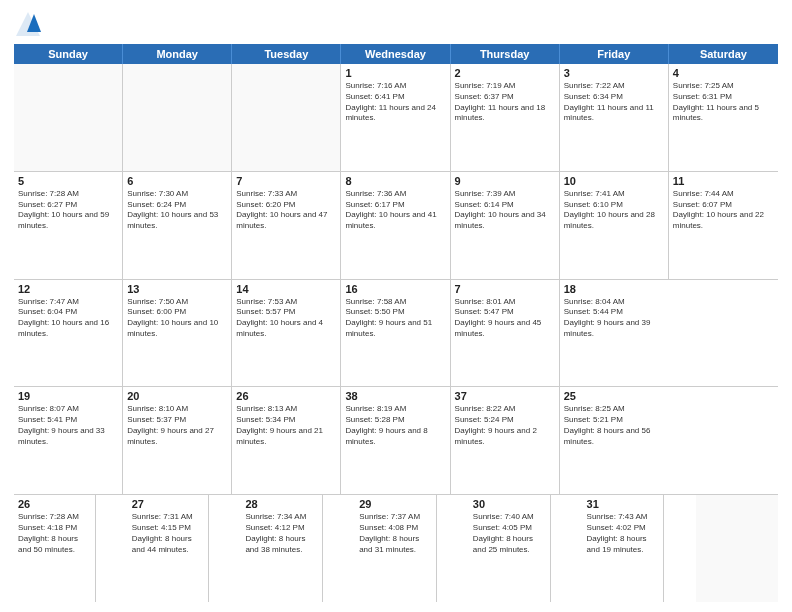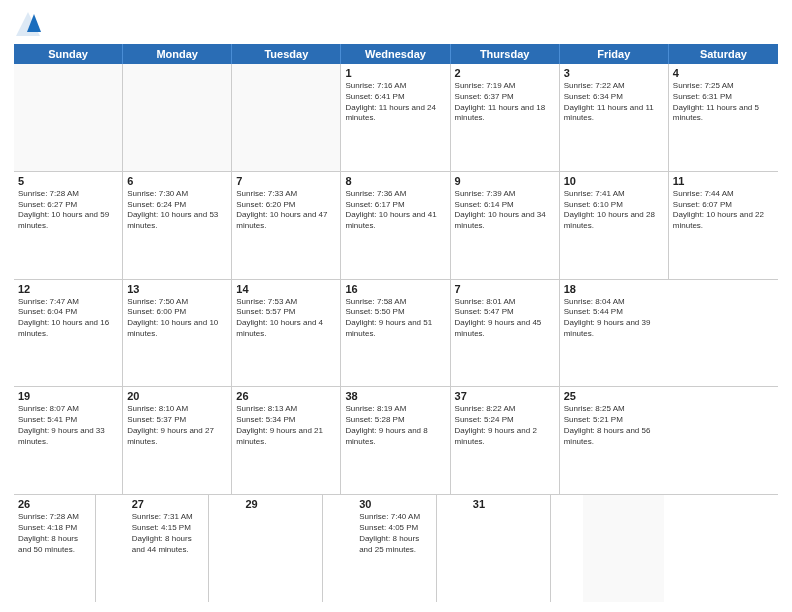--- a/index.html
+++ b/index.html
@@ -243,26 +243,32 @@
         <div class="cal-row">
           <div class="cal-cell">
             <div class="day-num">26</div>
             <div class="cell-info">Sunrise: 7:28 AM<br>Sunset: 4:18 PM<br>Daylight: 8 hours and 50 minutes.</div>
           </div>
           <div class="cal-cell">
             <div class="day-num">27</div>
             <div class="cell-info">Sunrise: 7:31 AM<br>Sunset: 4:15 PM<br>Daylight: 8 hours and 44 minutes.</div>
           </div>
           <div class="cal-cell">
+            <div class="day-num">28</div>
+            <div class="cell-info">Sunrise: 7:34 AM<br>Sunset: 4:12 PM<br>Daylight: 8 hours and 38 minutes.</div>
+          </div>
+          <div class="cal-cell">
             <div class="day-num">29</div>
+            <div class="cell-info">Sunrise: 7:37 AM<br>Sunset: 4:08 PM<br>Daylight: 8 hours and 31 minutes.</div>
           </div>
           <div class="cal-cell">
             <div class="day-num">30</div>
             <div class="cell-info">Sunrise: 7:40 AM<br>Sunset: 4:05 PM<br>Daylight: 8 hours and 25 minutes.</div>
           </div>
           <div class="cal-cell">
             <div class="day-num">31</div>
+            <div class="cell-info">Sunrise: 7:43 AM<br>Sunset: 4:02 PM<br>Daylight: 8 hours and 19 minutes.</div>
           </div>
           <div class="cal-cell empty"></div>
         </div>
       </div>
   </div>
 </div>
 
 </body></html>

